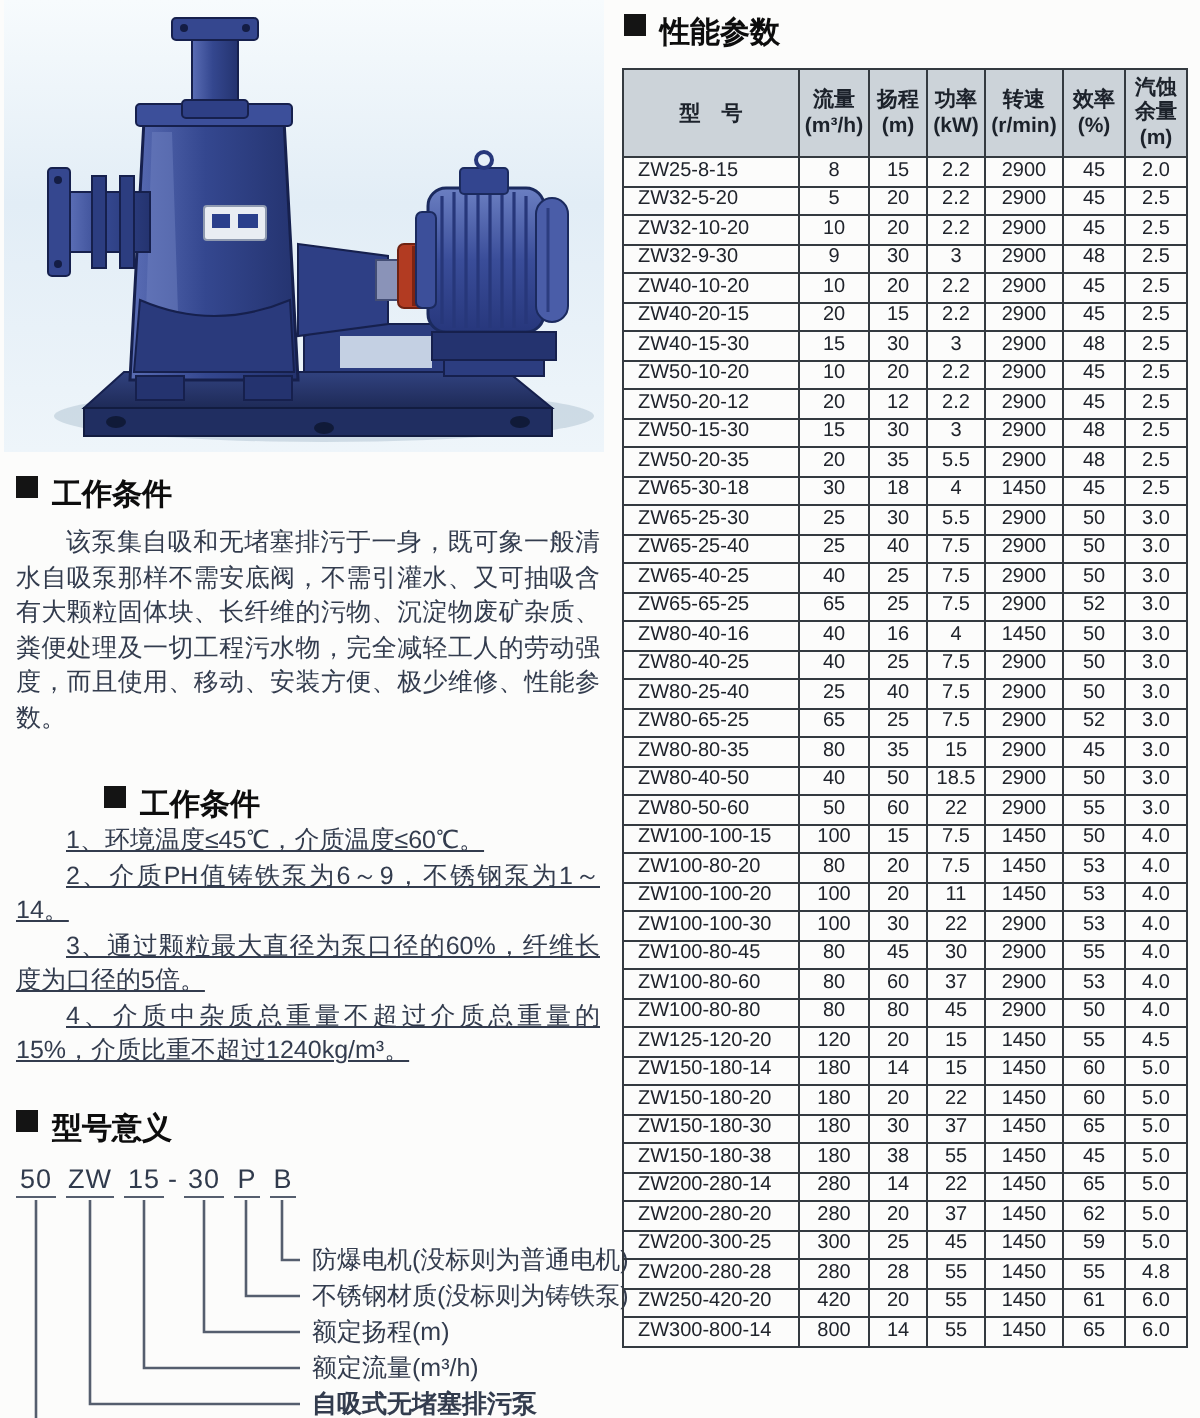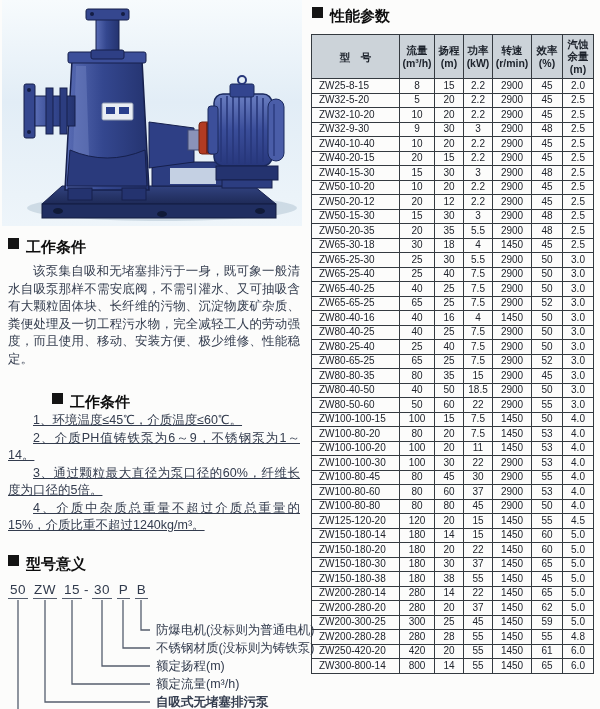--- a/index.html
+++ b/index.html
@@ -155,21 +155,21 @@
 
       <rect x="214" y="166" width="62" height="14" fill="#24336f" stroke="#16204d"></rect>
       <rect x="220" y="180" width="50" height="8" fill="#2c3d80" stroke="#16204d"></rect>
     </svg>
   </div>
 
   <div class="section-title" style="margin-top:12px;">
     <span class="title-square"></span>
     <span>工作条件</span>
   </div>
-  <p class="body-text">该泵集自吸和无堵塞排污于一身，既可象一般清水自吸泵那样不需安底阀，不需引灌水、又可抽吸含有大颗粒固体块、长纤维的污物、沉淀物废矿杂质、粪便处理及一切工程污水物，完全减轻工人的劳动强度，而且使用、移动、安装方便、极少维修、性能稳定。</p>
+  <p class="body-text">该泵集自吸和无堵塞排污于一身，既可象一般清水自吸泵那样不需安底阀，不需引灌水、又可抽吸含有大颗粒固体块、长纤维的污物、沉淀物废矿杂质、粪便处理及一切工程污水物，完全减轻工人的劳动强度，而且使用、移动、安装方便、极少维修、性能参数。</p>
 
   <div class="section-title" style="margin-top:25px;padding-left:44px;">
     <span class="title-square"></span>
     <span>工作条件</span>
   </div>
   <p class="body-text cond-item">1、环境温度≤45℃，介质温度≤60℃。</p>
   <p class="body-text cond-item">2、介质PH值铸铁泵为6～9，不锈钢泵为1～14。</p>
   <p class="body-text cond-item">3、通过颗粒最大直径为泵口径的60%，纤维长度为口径的5倍。</p>
   <p class="body-text cond-item">4、介质中杂质总重量不超过介质总重量的15%，介质比重不超过1240kg/m³。</p>
 
@@ -265,21 +265,21 @@
         <tr>
           <td class="model-cell">ZW32-9-30</td>
           <td>9</td>
           <td>30</td>
           <td>3</td>
           <td>2900</td>
           <td>48</td>
           <td>2.5</td>
         </tr>
         <tr>
-          <td class="model-cell">ZW40-10-40</td>
+          <td class="model-cell">ZW40-10-20</td>
           <td>10</td>
           <td>20</td>
           <td>2.2</td>
           <td>2900</td>
           <td>45</td>
           <td>2.5</td>
         </tr>
         <tr>
           <td class="model-cell">ZW40-20-15</td>
           <td>20</td>

